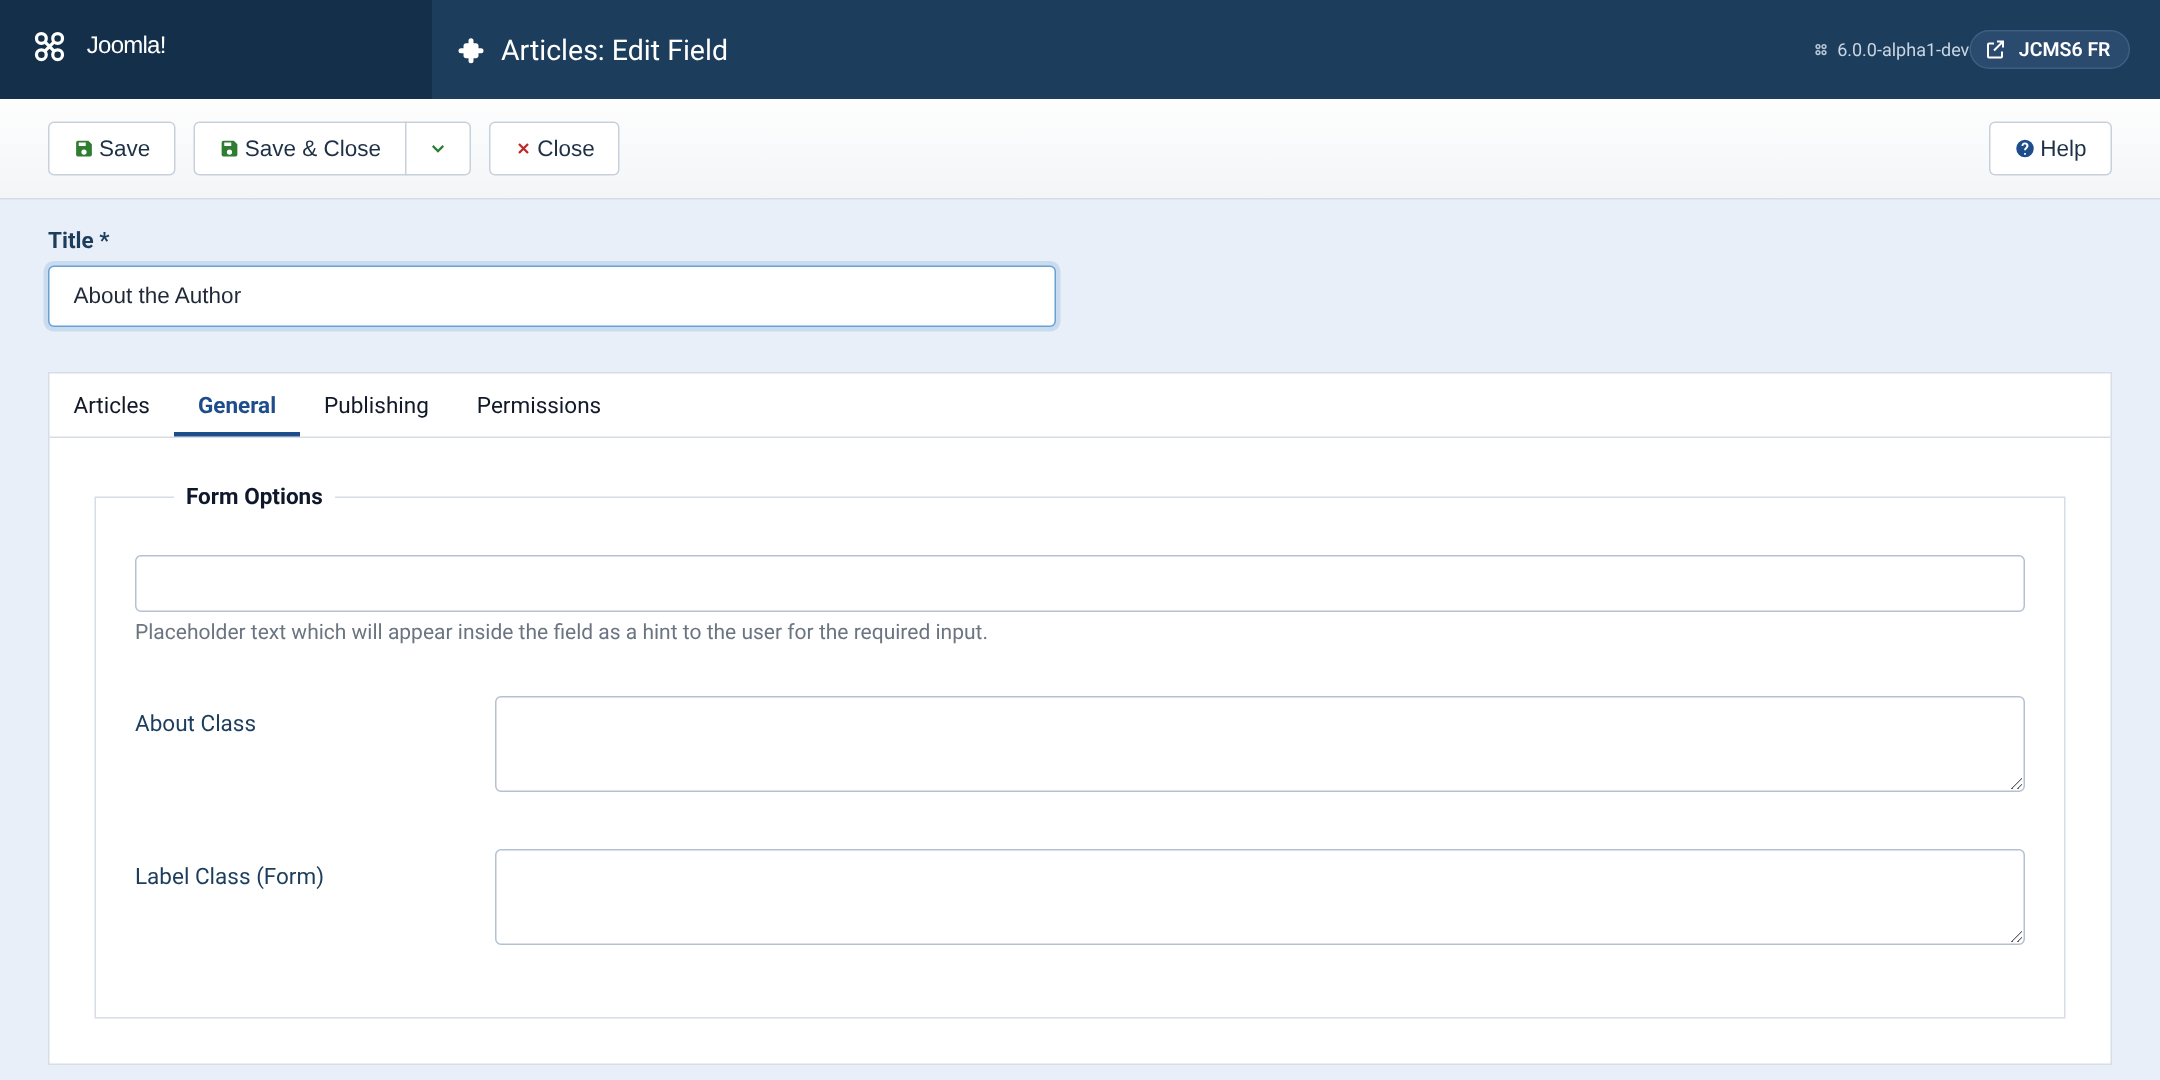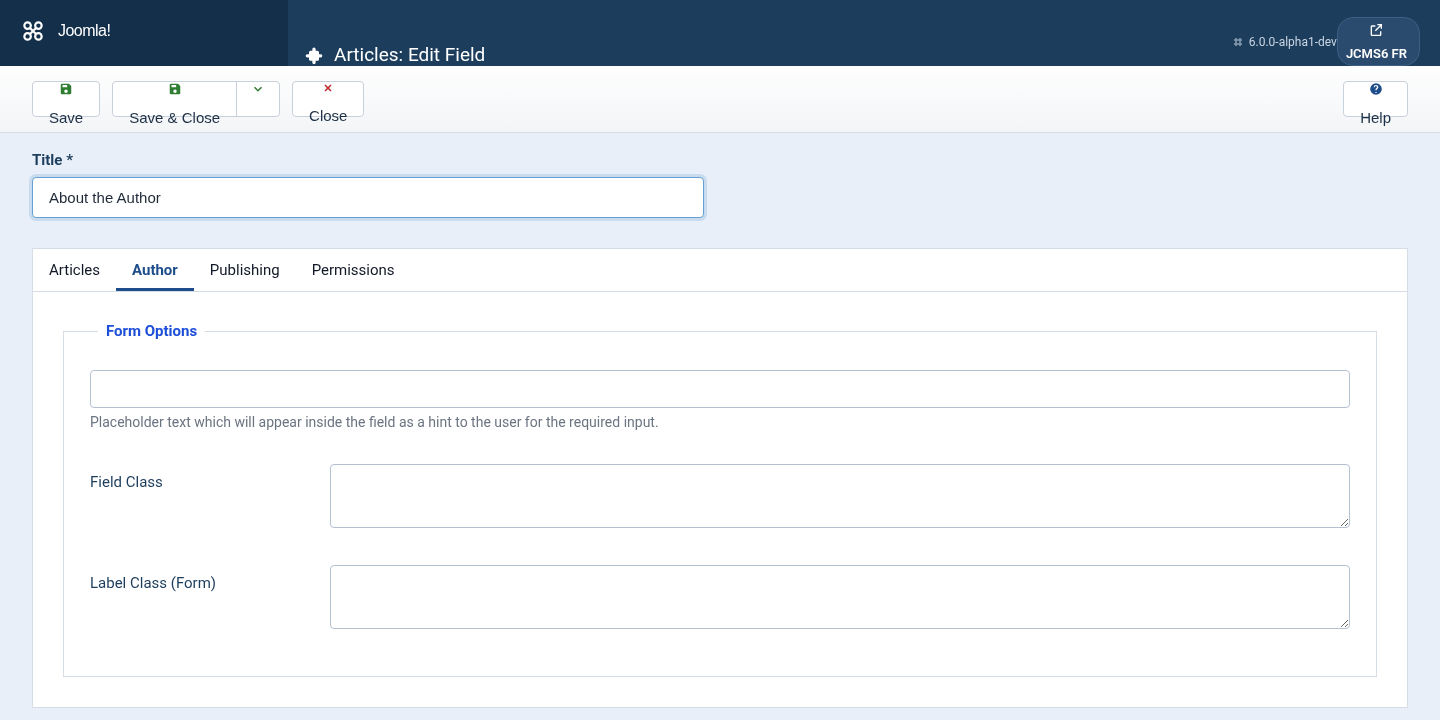--- a/index.html
+++ b/index.html
@@ -36,21 +36,21 @@
     }
     .joomla-logo .text {
       font-size: 16px;
       font-weight: 300;
       letter-spacing: -0.5px;
       vertical-align: middle;
     }
     .header-main {
       flex: 1;
       display: flex;
-      align-items: flex-end;
+      align-items: center;
       justify-content: space-between;
       padding: 0 20px 0 16px;
     }
     .page-title {
       display: flex;
       align-items: center;
       color: #fff;
     }
     .page-title .puzzle-icon {
       margin-right: 10px;
@@ -76,50 +76,48 @@
       display: flex;
       align-items: center;
       background: #2a4b6d;
       border: 1px solid #3c5f84;
       border-radius: 16px;
       padding: 4px 12px 4px 8px;
       color: #fff;
       font-size: 13px;
       font-weight: 600;
       gap: 8px;
-      flex-direction: column;
     }
     .site-pill .ext-icon {
       display: inline-flex;
     }
 
     
     .toolbar {
       background: linear-gradient(#fefefe, #f3f5f7);
       border-bottom: 1px solid #d6dde5;
       padding: 15px 32px;
       display: flex;
       align-items: center;
       justify-content: space-between;
     }
     .toolbar-left { display: flex; gap: 12px; }
     .btn {
       display: inline-flex;
       align-items: center;
-      gap: 13px;
+      gap: 3px;
       background: #fff;
       border: 1px solid #c8d1db;
       border-radius: 4px;
       padding: 0 16px;
       height: 36px;
       font-size: 15px;
       font-weight: 400;
       color: #1e3046;
       cursor: pointer;
-      flex-direction: column;
     }
     .btn-group { display: inline-flex; }
     .btn-group .btn:not(:last-child) { border-top-right-radius: 0; border-bottom-right-radius: 0; }
     .btn-group .btn:not(:first-child)  { border-top-left-radius: 0;  border-bottom-left-radius: 0; margin-left: -1px; }
     .btn-dd { padding: 0 14px; }
     .btn .ic { display: inline-flex; }
 
     
     .content {
       padding: 18px 32px 0;
@@ -173,22 +171,22 @@
 
     
     fieldset.form-opts {
       border: 1px solid #d6dde5;
       padding: 30px 26px 10px;
     }
     fieldset.form-opts > legend {
       padding: 0 8px;
       font-size: 15px;
       font-weight: 700;
-      color: #1d4ed8;
-      margin-left: 8px;
+      color: #0f172a;
+      margin-left: 26px;
     }
     .form-row {
       display: flex;
       align-items: flex-start;
       margin-bottom: 34px;
     }
     .form-row .f-label {
       flex: 0 0 240px;
       padding-top: 9px;
       color: #1c3d5c;
@@ -329,38 +327,38 @@
   </button>
 </div>
 
 <div class="content">
   <div class="title-label">Title *</div>
   <input class="title-input" type="text" value="About the Author" style="">
 
   <div class="tabpanel">
     <div class="tabs">
       <div class="tab">Articles</div>
-      <div class="tab active">Author</div>
+      <div class="tab active">General</div>
       <div class="tab">Publishing</div>
       <div class="tab">Permissions</div>
     </div>
 
     <div class="tabcontent">
       <fieldset class="form-opts">
         <legend>Form Options</legend>
 
         <div class="form-row">
           <div class="f-control">
             <input type="text" value="" style="">
             <div class="f-desc">Placeholder text which will appear inside the field as a hint to the user for the required input.</div>
           </div>
         </div>
 
         <div class="form-row">
-          <div class="f-label">Field Class</div>
+          <div class="f-label">About Class</div>
           <div class="f-control">
             <textarea style=""></textarea>
           </div>
         </div>
 
         <div class="form-row">
           <div class="f-label">Label Class (Form)</div>
           <div class="f-control">
             <textarea style=""></textarea>
           </div>

